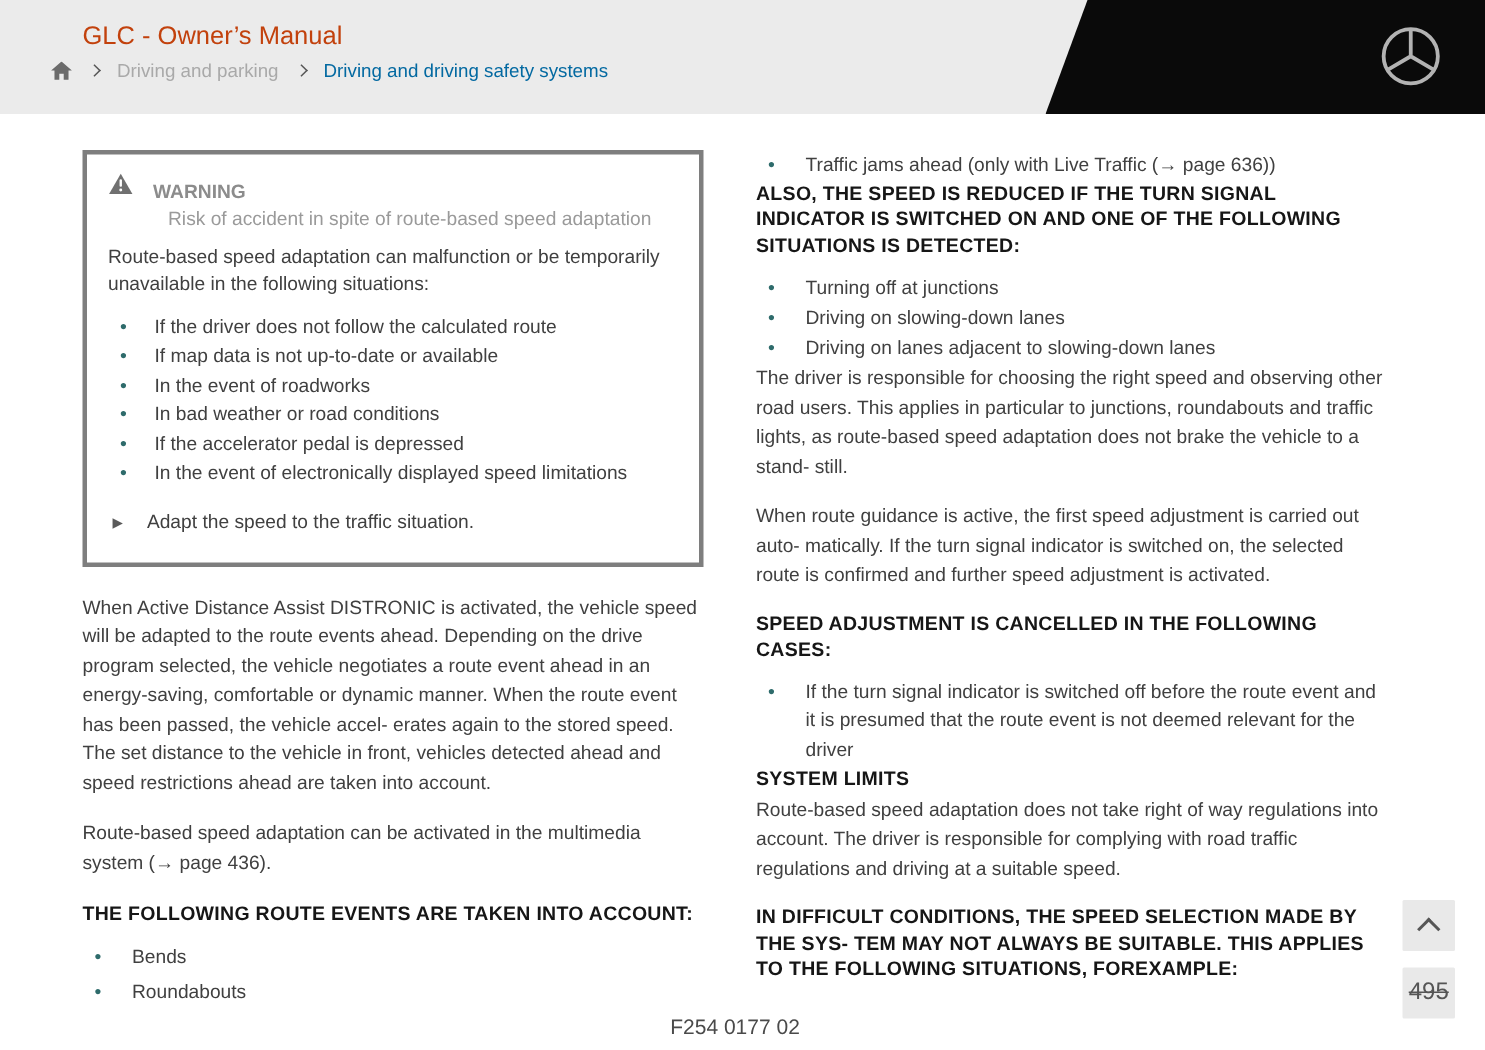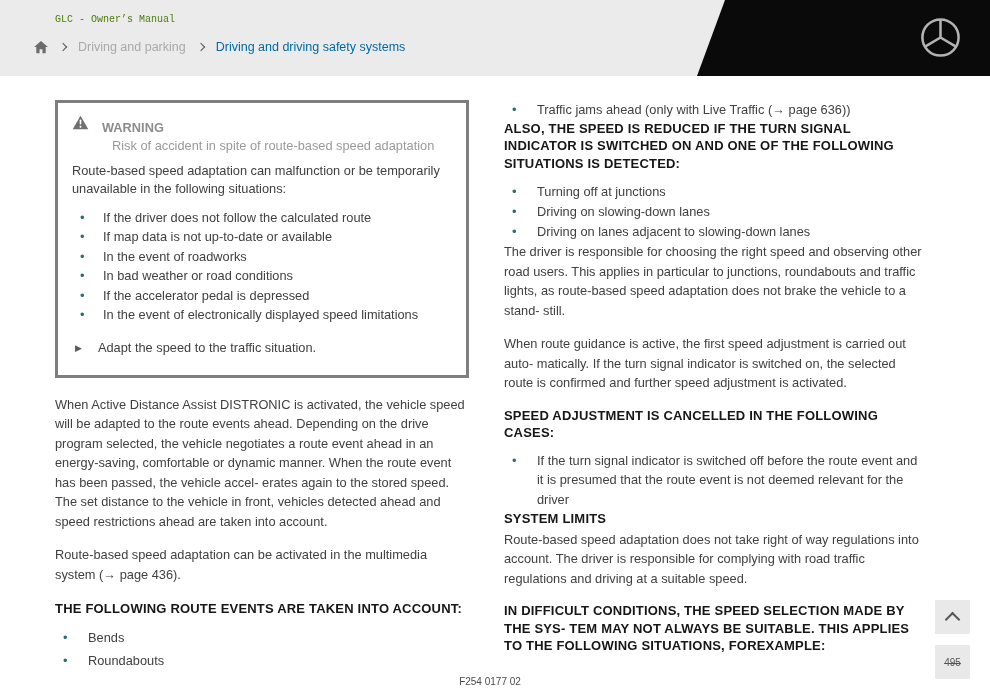--- a/index.html
+++ b/index.html
@@ -6,21 +6,21 @@
     --header-bg:#ebebeb; --band-bg:#0a0a0a; --box-border:#7e7e7e;
     --muted-text:#9a9a9a; --body-text:#404040; --heading-text:#161616;
     --accent-bullet:#2e6b6b; --btn-bg:#e9e9e9;
   }
   *{box-sizing:border-box; margin:0; padding:0;}
   body{font-family:"Liberation Sans", sans-serif; background:#fff;}
   .page{position:relative; width:990px; height:700px; background:#fff; overflow:hidden;}
 
   
   .header{position:absolute; top:0; left:0; width:990px; height:76px; background:var(--header-bg);}
-  .app-title{position:absolute; left:55px; top:14px; font-size:10px; color:#4d7c0f;font-family:Liberation Mono, monospace;}
+  .app-title{position:absolute; left:55px; top:14px; font-size:17px; color:#c2410c;}
   .breadcrumb{position:absolute; left:34px; top:40px; display:flex; align-items:center; gap:12px; font-size:12.5px;}
   .home-btn{display:flex; align-items:center; cursor:pointer;}
   .chev{width:6px; height:6px; border-top:1.8px solid #555; border-right:1.8px solid #555; transform:rotate(45deg); display:inline-block;}
   .crumb{color:#0369a1; text-decoration:none; cursor:pointer;}
   .crumb.muted{color:#a9a9a9;}
   .black-band{position:absolute; top:0; right:0; width:295px; height:76px; background:var(--band-bg);
     clip-path:polygon(30px 0, 295px 0, 295px 76px, 2px 76px);}
   .brand{position:absolute; top:16px; right:28px; cursor:pointer;}
 
   
@@ -46,27 +46,27 @@
 
   .instruction{display:flex; gap:16px; margin-top:13px; align-items:baseline;}
   .instr-arrow{color:#5a5a5a; font-size:9px; position:relative; top:-1px; padding-left:3px;}
 
   .mb14{margin-bottom:14px;} .mb16{margin-bottom:16px;} .mb10{margin-bottom:10px;}
   .mb9{margin-bottom:9px;} .mb2{margin-bottom:2px;}
   .gap-li li{margin-bottom:.5px;}
   ul.spread li{margin-bottom:4px;}
 
   
-  .footer{position:absolute; left:0; right:10px; top:676px; text-align:center; font-size:10px; color:#4a4a4a;}
+  .footer{position:absolute; left:0; right:10px; top:676px; text-align:center; font-size:14px; color:#4a4a4a;}
 
   
   .float-btn{position:absolute; right:20px; width:35px; height:34px; background:var(--btn-bg);
     display:flex; align-items:center; justify-content:center; cursor:pointer; border:none; border-radius:1px;}
   .btn-top{top:600px;}
-  .btn-page{top:645px; font-size:10px; color:#555; text-decoration:line-through;}
+  .btn-page{top:645px; font-size:16px; color:#555; text-decoration:line-through;}
   .chevron-up{width:11px; height:11px; border-left:2.4px solid #565656; border-top:2.4px solid #565656;
     transform:rotate(45deg); margin-top:5px;}
 </style>
 </head>
 <body>
 
 <div class="page">
 
   <div class="header">
     <div class="app-title">GLC - Owner’s Manual</div>

